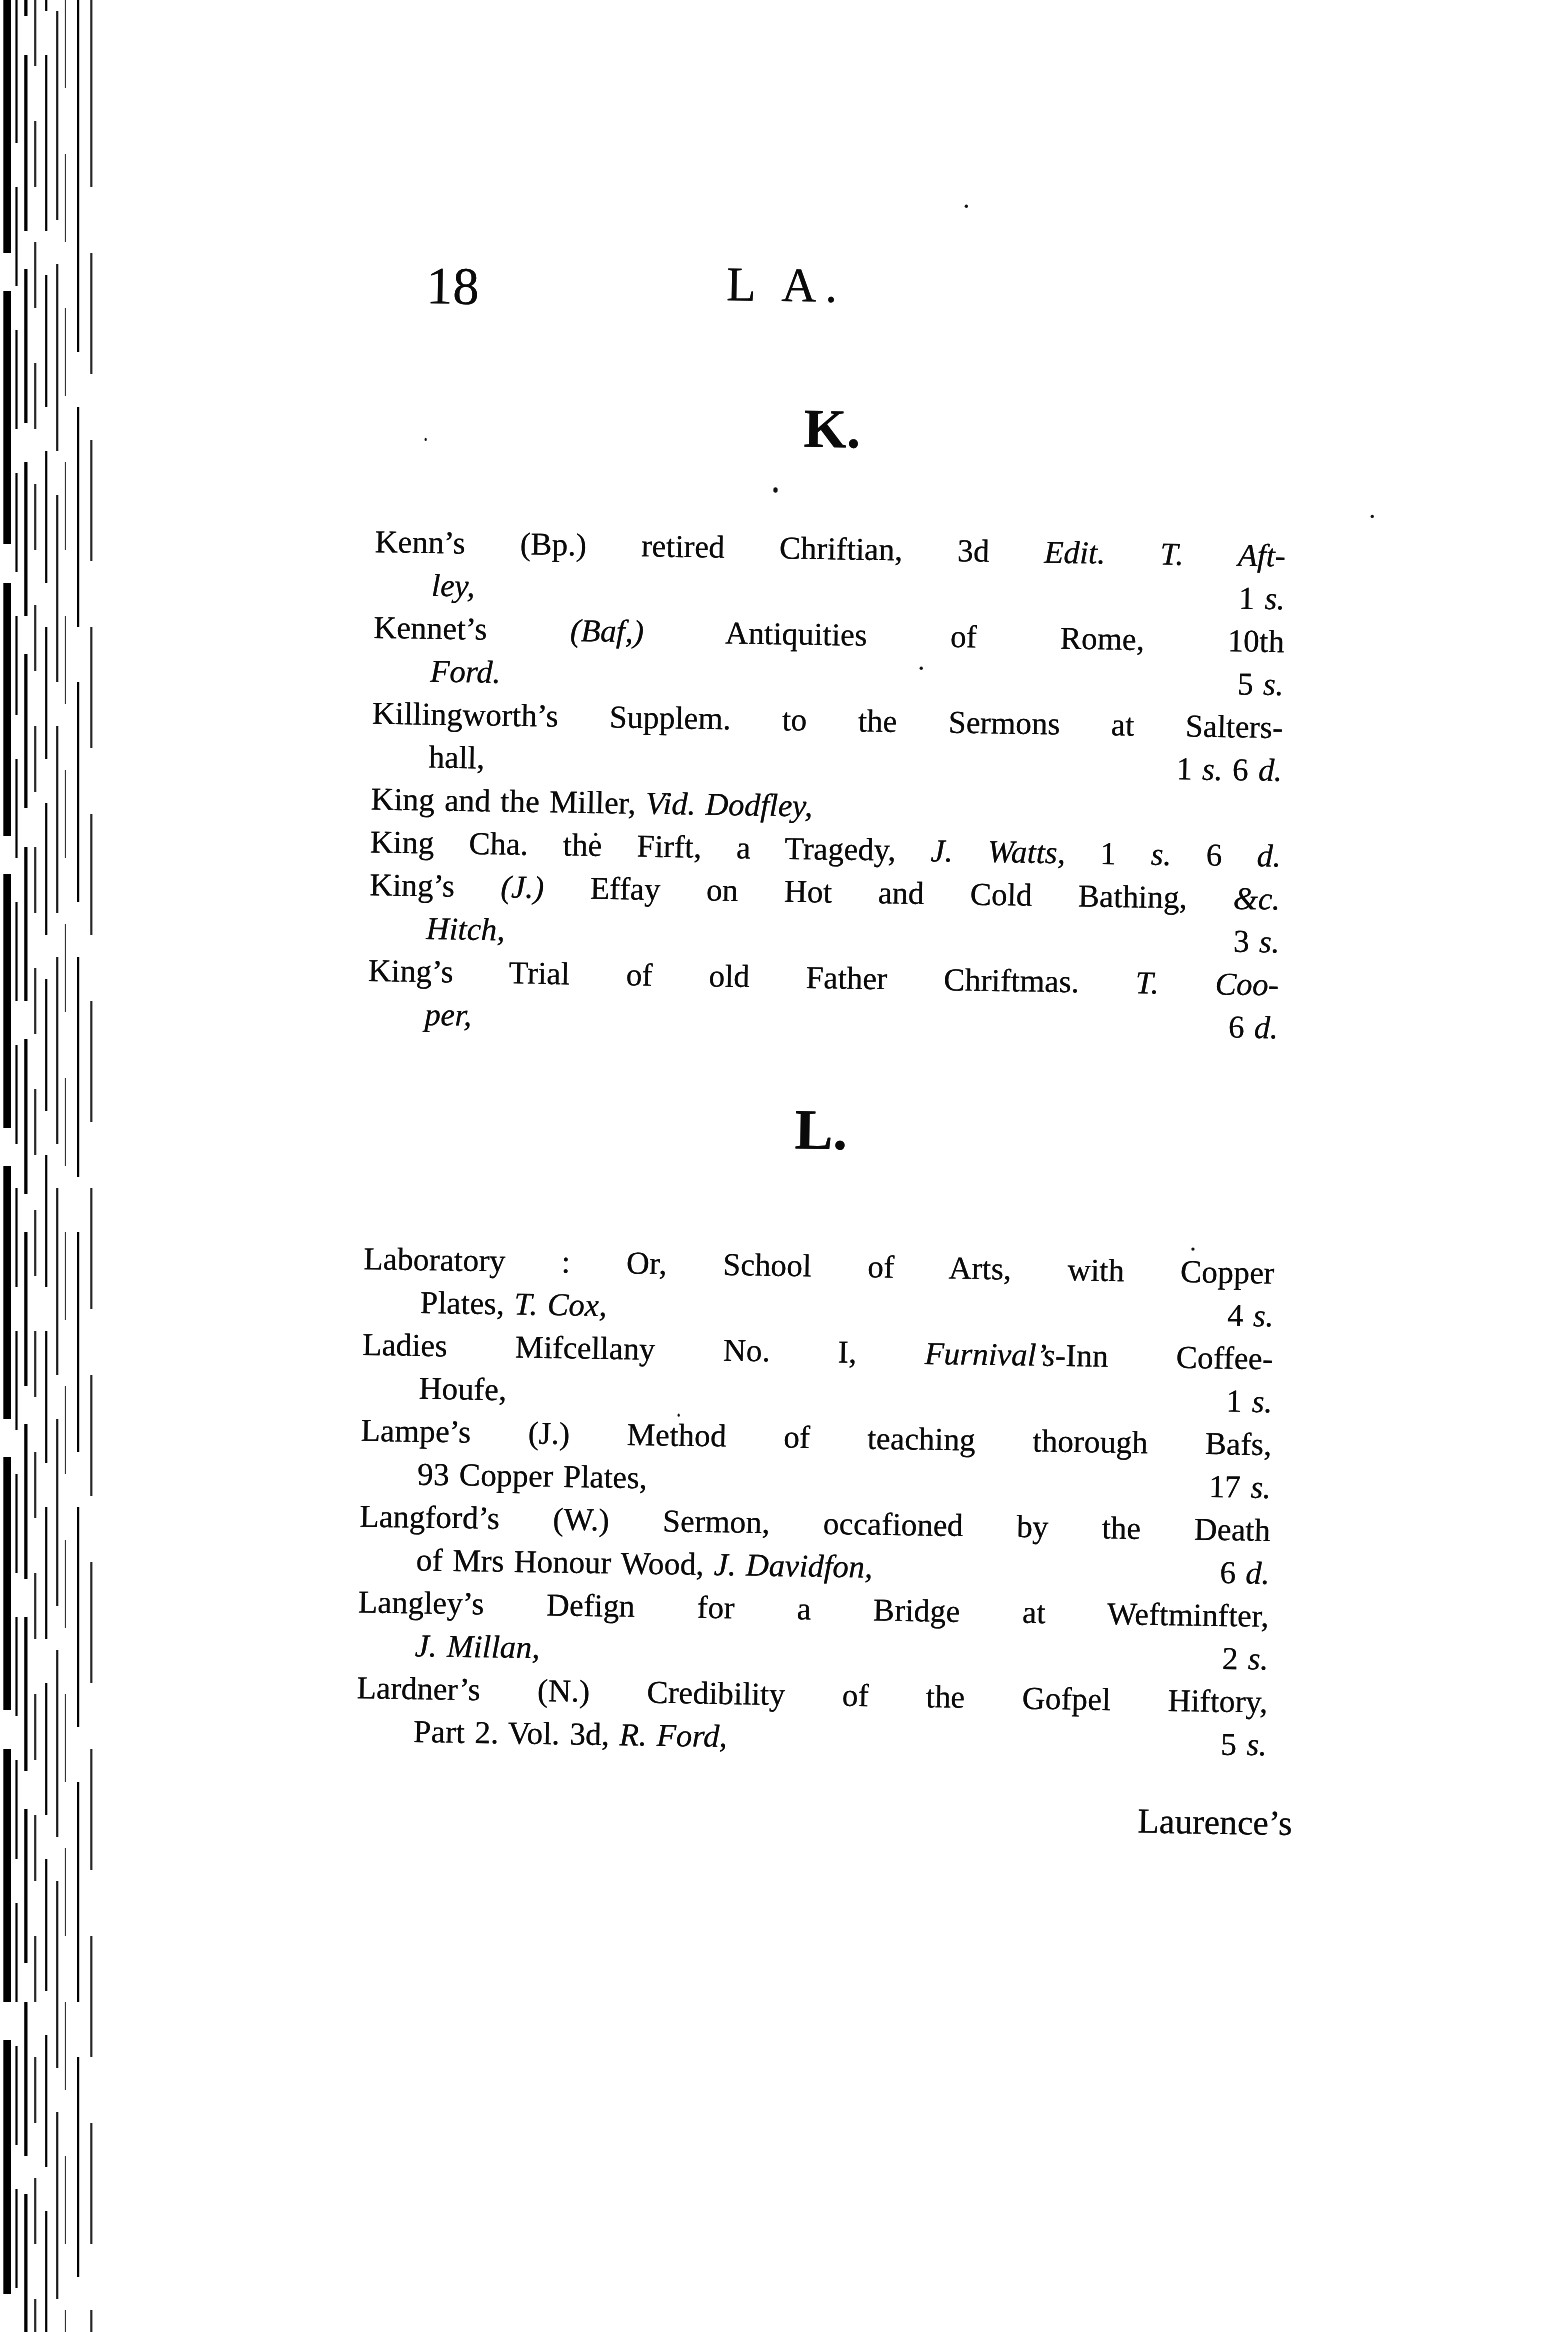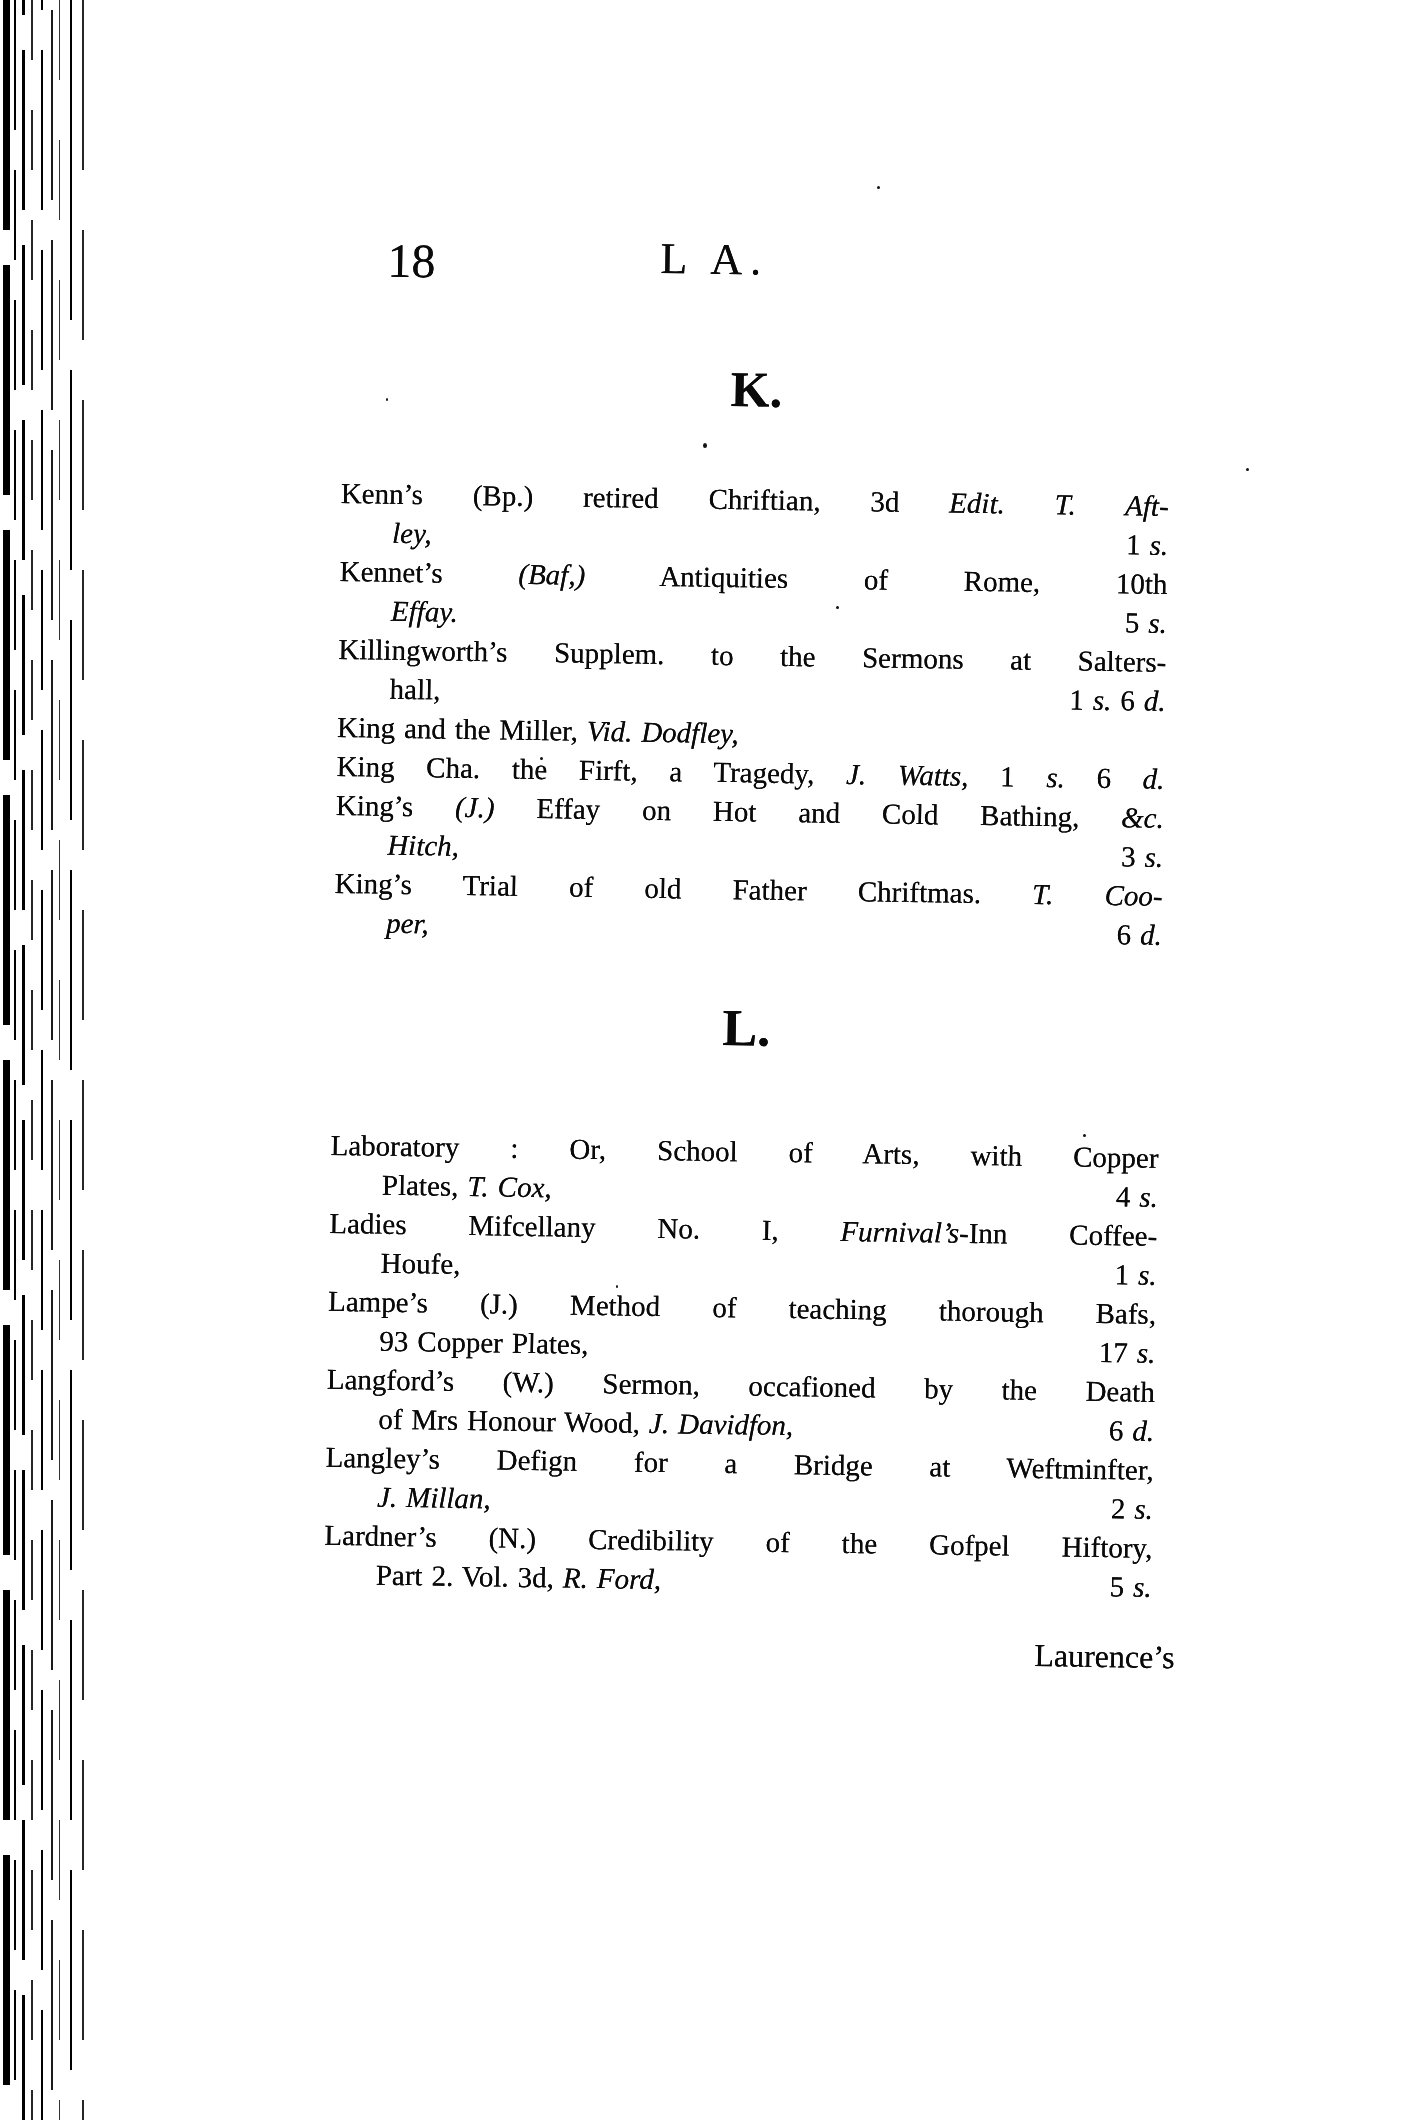--- a/index.html
+++ b/index.html
@@ -64,21 +64,21 @@
 
   <div class="sec-head h-k">K.</div>
   <div class="entries e-k">
       <div class="line just"><span class="txt"><span>Kenn’s (Bp.) retired Chriftian, 3d </span><span class="it">Edit. T. Aft-</span></span></div>
       <div class="line ind priced">
         <span class="txt"><span class="it">ley,</span></span>
         <span class="price"><span>1 </span><span class="it">s.</span></span>
       </div>
       <div class="line just"><span class="txt"><span>Kennet’s </span><span class="it">(Baf,)</span><span> Antiquities of Rome, 10th</span></span></div>
       <div class="line ind priced">
-        <span class="txt"><span class="it">Effay.</span></span>
+        <span class="txt"><span class="it">Ford.</span></span>
         <span class="price"><span>5 </span><span class="it">s.</span></span>
       </div>
       <div class="line just"><span class="txt"><span>Killingworth’s Supplem. to the Sermons at Salters-</span></span></div>
       <div class="line ind priced">
         <span class="txt"><span>hall,</span></span>
         <span class="price"><span>1 </span><span class="it">s.</span><span> 6 </span><span class="it">d.</span></span>
       </div>
       <div class="line"><span class="txt"><span>King and the Miller, </span><span class="it">Vid. Dodfley,</span></span></div>
       <div class="line just"><span class="txt"><span>King Cha. the Firft, a Tragedy, </span><span class="it">J. Watts,</span><span> 1 </span><span class="it">s.</span><span> 6 </span><span class="it">d.</span></span></div>
       <div class="line just"><span class="txt"><span>King’s </span><span class="it">(J.)</span><span> Effay on Hot and Cold Bathing, </span><span class="it">&amp;c.</span></span></div>

